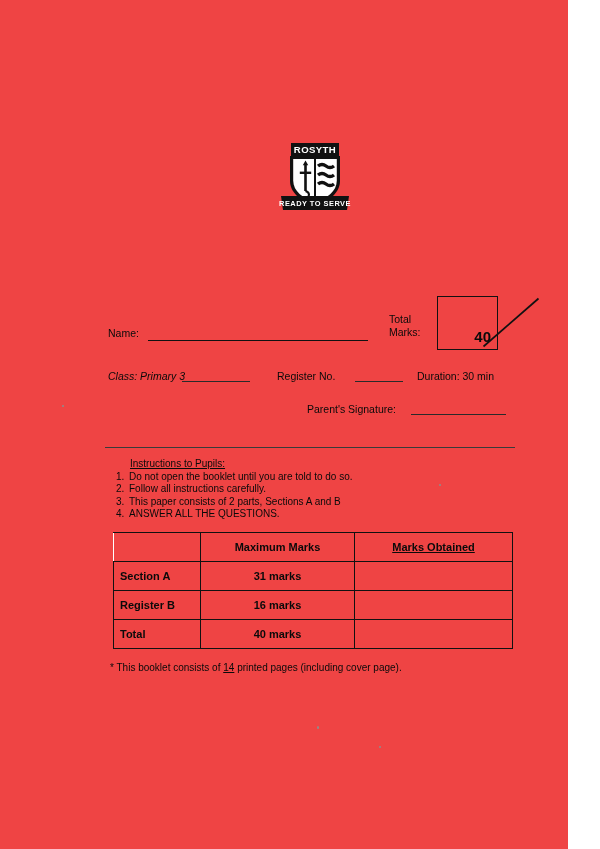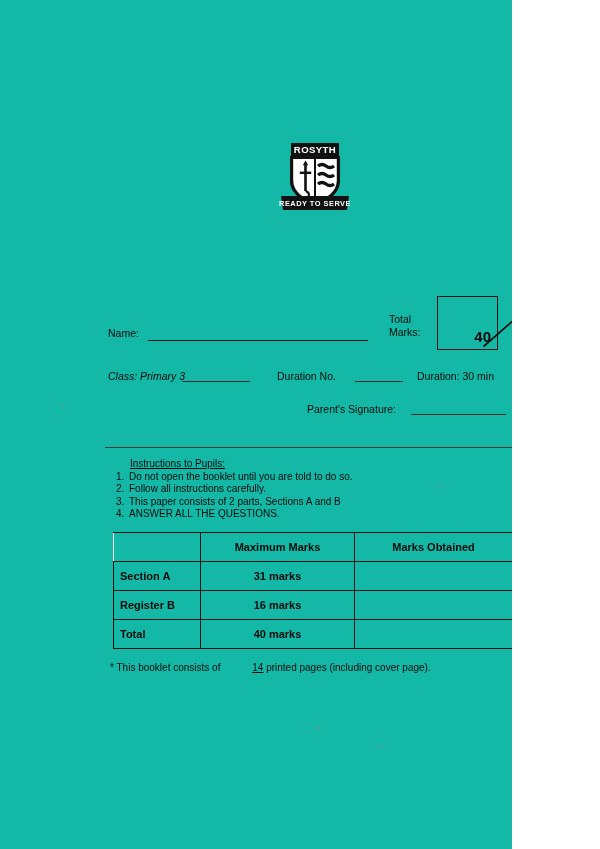--- a/index.html
+++ b/index.html
@@ -6,23 +6,23 @@
     margin: 0;
     padding: 0;
     background: #ffffff;
   }
   body {
     font-family: "Liberation Sans", sans-serif;
     color: #0a0a0a;
   }
   #page {
     position: relative;
-    width: 512px;
+    width: 568px;
     height: 849px;
-    background: #14b8a6;
+    background: #ef4444;
     overflow: hidden;
   }
 
   
   #crest {
     position: absolute;
     left: 277px;
     top: 141px;
     width: 76px;
     height: 72px;
@@ -137,33 +137,33 @@
   #marks-table th { font-weight: bold; margin-top: 24px; }
   #marks-table .c-label { width: 87px; text-align: left; }
   #marks-table .c-max   { width: 154px; text-align: center; }
   #marks-table .c-obt   { width: 158px; text-align: center; }
   #marks-table .corner  { border-top-color: #ffffff; border-left-color: #ffffff; }
   #marks-table tr.head th.c-label {
     border-top: 1.3px solid #111;
   }
   #marks-table .c-obt, #marks-table th.c-obt {
     border-left: 1.2px dashed #555;
+    text-decoration: underline;
   }
 
   
   #footnote {
     position: absolute;
     left: 110px; top: 662px;
     font-size: 10px;
     white-space: nowrap;
   }
   #footnote .pages {
     text-decoration: underline;
     font-weight: normal;
-    margin-left: 29px;
   }
 
   
   .speck {
     position: absolute;
     background: #8d8d8d;
     border-radius: 50%;
   }
 </style>
 </head>
@@ -208,21 +208,21 @@
   <div id="totalmarks-box">
     <svg width="58" height="51" viewBox="0 0 58 51" aria-hidden="true">
       <line x1="1.5" y1="49.5" x2="56.5" y2="1.5" stroke="#111" stroke-width="1.7"></line>
     </svg>
     <span id="totalmarks-value">40</span>
   </div>
 
   <div class="fld" id="class-label">Class:  Primary 3</div>
   <div class="rule soft" id="class-line"></div>
 
-  <div class="fld" id="register-label">Duration No.</div>
+  <div class="fld" id="register-label">Register No.</div>
   <div class="rule soft" id="register-line"></div>
 
   <div class="fld" id="duration-label">Duration: 30 min</div>
 
   <div class="fld" id="parent-label">Parent's Signature:</div>
   <div class="rule soft" id="parent-line"></div>
 
   <div id="separator"></div>
 
   <div id="instructions">

